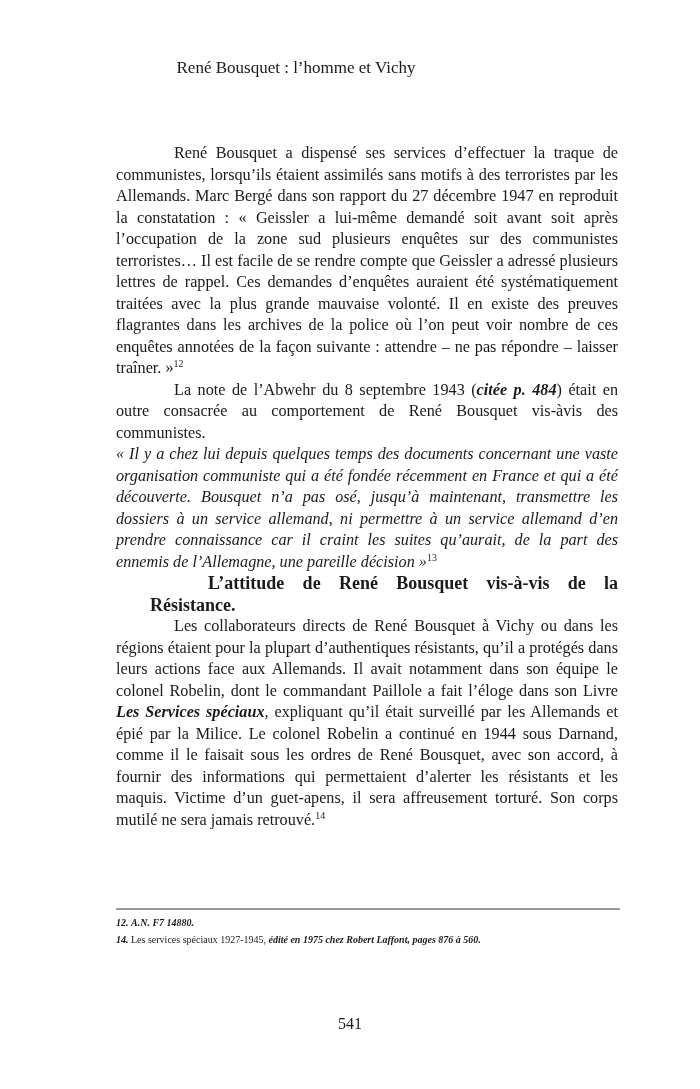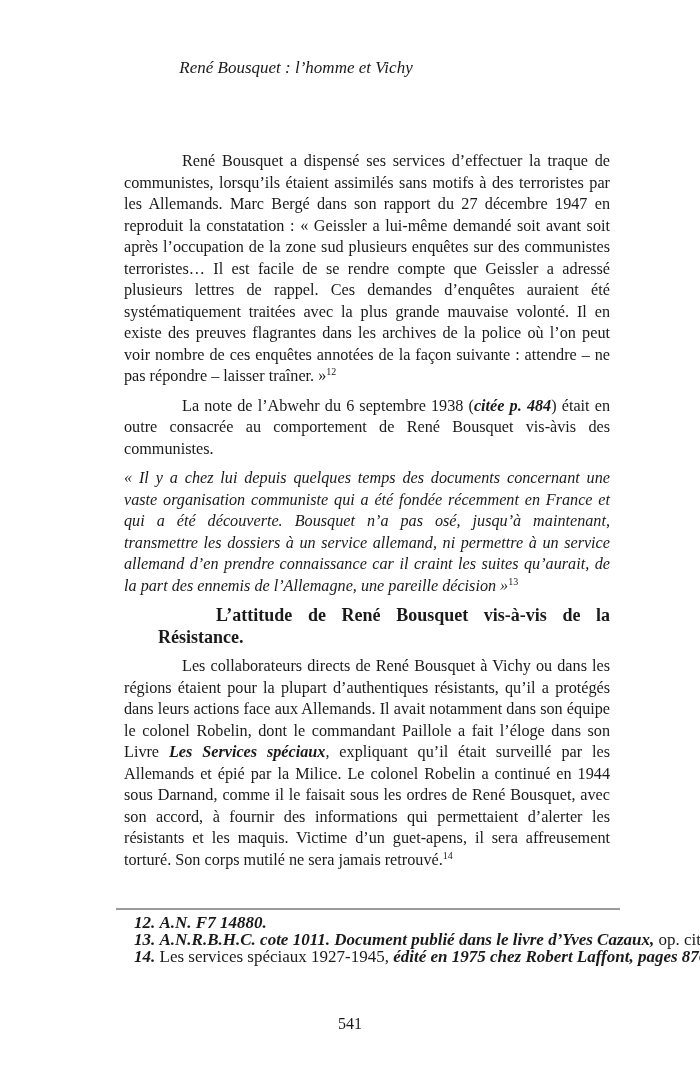--- a/index.html
+++ b/index.html
@@ -1,50 +1,49 @@
 <!DOCTYPE html>
 <html><head>
 <meta charset="utf-8">
 <style>
   html, body { margin: 0; padding: 0; background: #ffffff; }
   body { width: 700px; height: 1089px; position: relative; overflow: hidden;
          font-family: "Liberation Serif", "DejaVu Serif", serif; color: #1a1a1a; }
   .running-head { position: absolute; top: 58px; left: 0; width: 592px; text-align: center;
-                  font-style: italic; font-size: 17px; }
+                  font-size: 17px; }
   .body-text { position: absolute; left: 116px; width: 502px; top: 143px; font-size: 16.2px;
                line-height: 21.5px; text-align: justify; }
-  .body-text p { margin: 8px; text-indent: 58px; }
+  .body-text p { margin: 0; text-indent: 58px; }
   .body-text p.noindent { text-indent: 0; }
   .quote { font-style: italic; }
   sup { font-size: 10px; line-height: 0; vertical-align: super; }
   .section-heading { font-weight: bold; font-size: 18px; margin: 28px 0 28px 0; text-indent: 0;
                      padding-left: 34px; }
   .rule { position: absolute; left: 116px; width: 504px; top: 908px; height: 0;
           border-top: 2px solid #9a9a9a; }
-  .footnotes { position: absolute; left: 134px; width: 520px; top: 914px; font-size: 17px;
+  .footnotes { position: absolute; left: 116px; width: 520px; top: 914px; font-size: 10px;
                line-height: 17px; }
   .footnotes div { white-space: nowrap; }
   .it { font-style: italic; font-weight: bold; }
   .page-number { position: absolute; top: 1015px; left: 0; width: 700px; text-align: center;
                  font-size: 16px; }
 </style>
 </head>
 <body>
 
 <div class="running-head">René Bousquet : l’homme et Vichy</div>
 
 <div class="body-text">
   <p><span>René Bousquet a dispensé ses services d’effectuer la traque de communistes, lorsqu’ils étaient assimilés sans motifs à des terroristes par les Allemands. Marc Bergé dans son rapport du 27 décembre 1947 en reproduit la constatation : « Geissler a lui-même demandé soit avant soit après l’occupation de la zone sud plusieurs enquêtes sur des communistes terroristes… Il est facile de se rendre compte que Geissler a adressé plusieurs lettres de rappel. Ces demandes d’enquêtes auraient été systématiquement traitées avec la plus grande mauvaise volonté. Il en existe des preuves flagrantes dans les archives de la police où l’on peut voir nombre de ces enquêtes annotées de la façon suivante : attendre – ne pas répondre – laisser traîner. »</span><sup>12</sup></p>
-  <p><span>La note de l’Abwehr du 6 septembre 1938 (</span><span class="it">citée p. 484</span><span>) était en outre consacrée au comportement de René Bousquet vis-àvis des communistes.</span></p>
+  <p><span>La note de l’Abwehr du 8 septembre 1943 (</span><span class="it">citée p. 484</span><span>) était en outre consacrée au comportement de René Bousquet vis-àvis des communistes.</span></p>
   <p class="noindent quote"><span>« Il y a chez lui depuis quelques temps des documents concernant une vaste organisation communiste qui a été fondée récemment en France et qui a été découverte. Bousquet n’a pas osé, jusqu’à maintenant, transmettre les dossiers à un service allemand, ni permettre à un service allemand d’en prendre connaissance car il craint les suites qu’aurait, de la part des ennemis de l’Allemagne, une pareille décision »</span><sup style="font-style:normal">13</sup></p>
   <p class="section-heading">L’attitude de René Bousquet vis-à-vis de la Résistance.</p>
   <p><span>Les collaborateurs directs de René Bousquet à Vichy ou dans les régions étaient pour la plupart d’authentiques résistants, qu’il a protégés dans leurs actions face aux Allemands. Il avait notamment dans son équipe le colonel Robelin, dont le commandant Paillole a fait l’éloge dans son Livre </span><span class="it">Les Services spéciaux</span><span>, expliquant qu’il était surveillé par les Allemands et épié par la Milice. Le colonel Robelin a continué en 1944 sous Darnand, comme il le faisait sous les ordres de René Bousquet, avec son accord, à fournir des informations qui permettaient d’alerter les résistants et les maquis. Victime d’un guet-apens, il sera affreusement torturé. Son corps mutilé ne sera jamais retrouvé.</span><sup>14</sup></p>
 </div>
 
 <div class="rule"></div>
 
 <div class="footnotes">
   <div><span class="it">12.</span> <span class="it">A.N. F7 14880.</span></div>
-  <div><span class="it">13.</span> <span class="it">A.N.R.B.H.C. cote 1011. Document publié dans le livre d’Yves Cazaux,</span><span> op. cit.</span></div>
   <div><span class="it">14.</span><span> Les services spéciaux 1927-1945,</span><span class="it"> édité en 1975 chez Robert Laffont, pages 876 à 560.</span></div>
 </div>
 
 <div class="page-number">541</div>
 
 </body></html>

